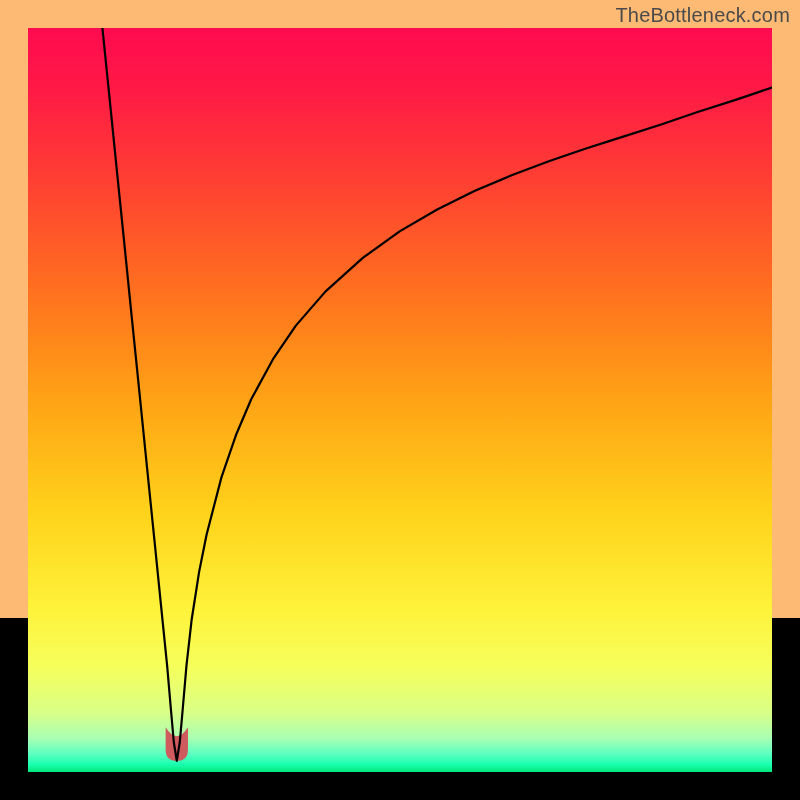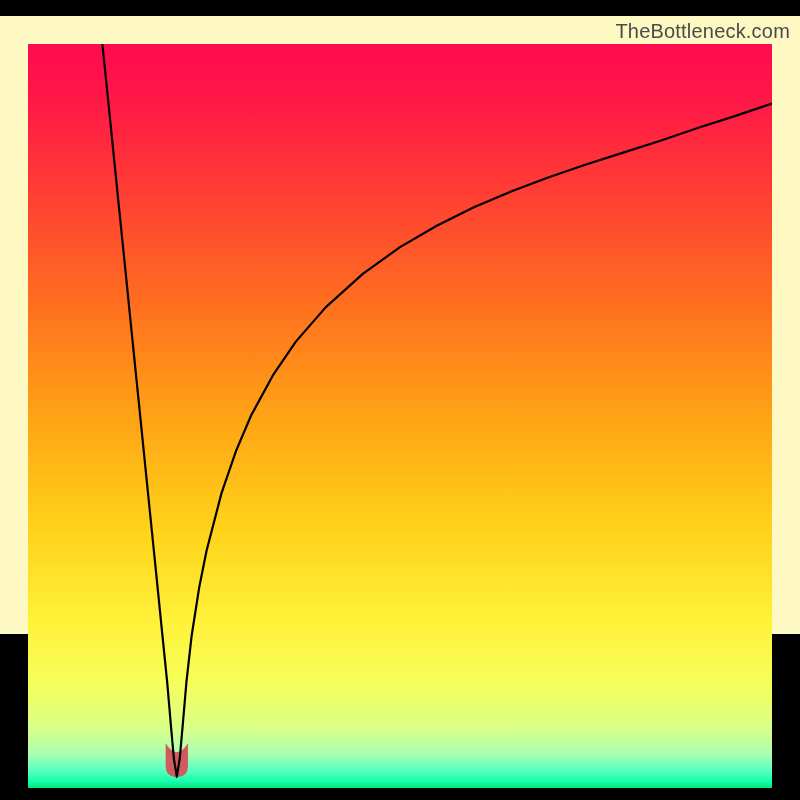--- a/index.html
+++ b/index.html
@@ -6,23 +6,23 @@
     margin: 0;
     padding: 0;
     width: 800px;
     height: 800px;
     overflow: hidden;
     background: #000;
     font-family: Arial, Helvetica, sans-serif;
   }
   .frame {
     position: absolute;
-    top: 16px; left: 0;
+    top: 0; left: 0;
     width: 800px; height: 618px;
-    background: #fef9c3;
+    background: #fdba74;
   }
   .plot-area {
     position: absolute;
     top: 28px;
     left: 28px;
     width: 744px;
     height: 744px;
     overflow: hidden;
   }
   .plot-area svg {

